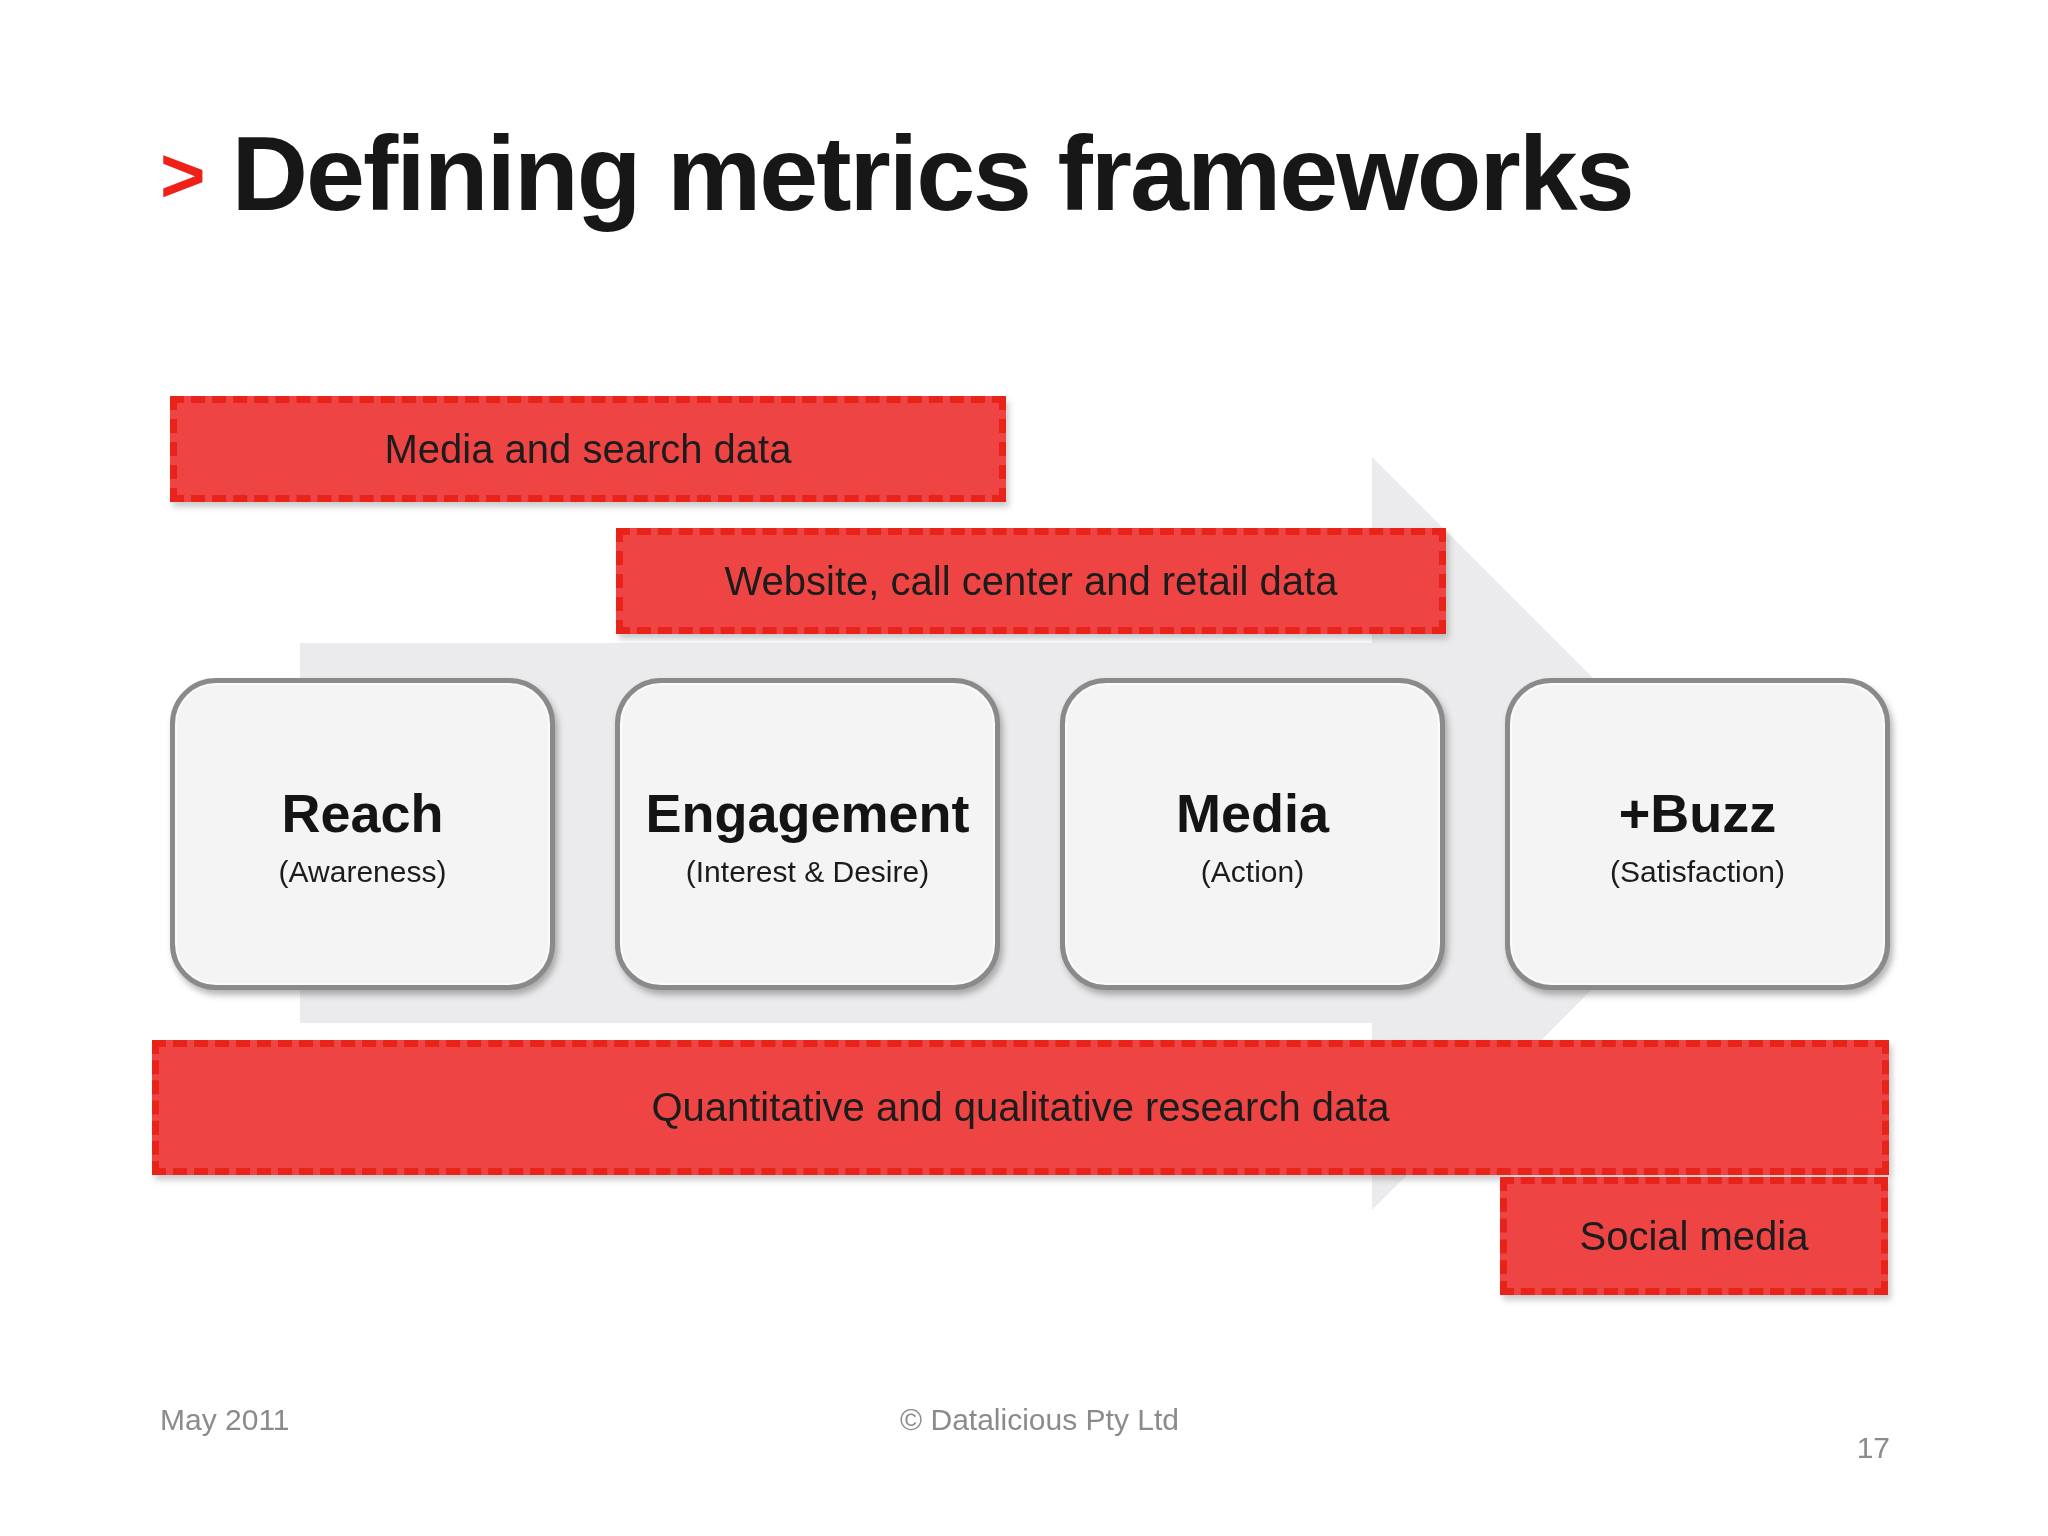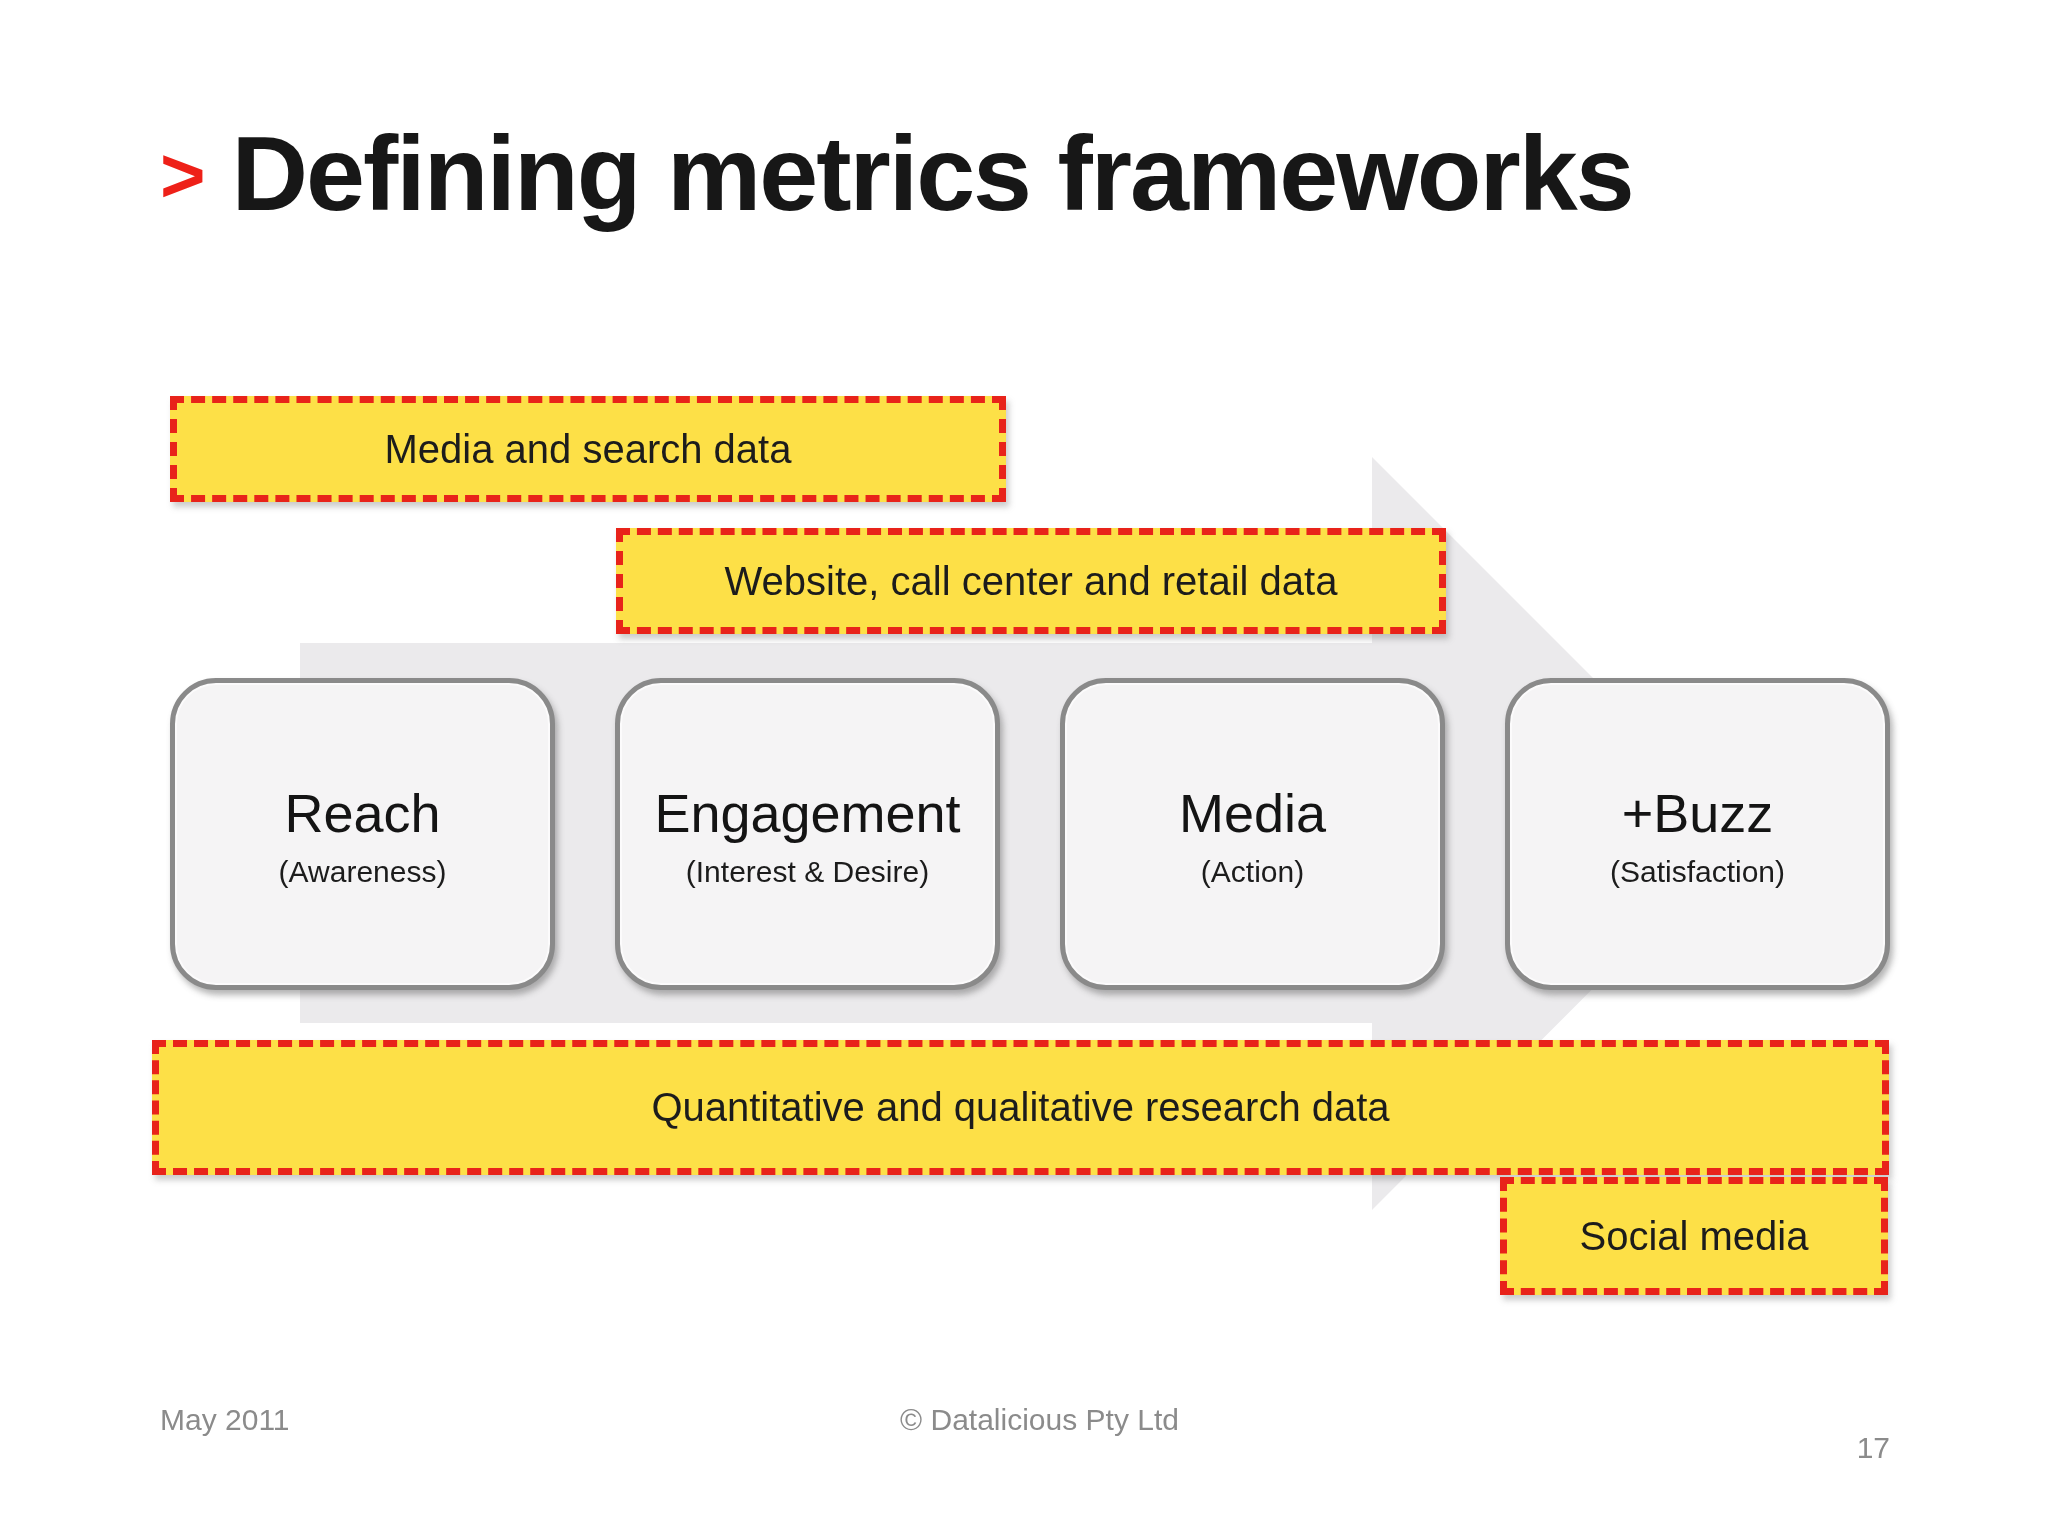--- a/index.html
+++ b/index.html
@@ -19,21 +19,21 @@
   .title .chev{
     color:#ee2018;font-size:78px;font-weight:700;
     display:inline-block;margin-right:26px;transform:translateY(-8px);
     letter-spacing:0;
   }
   
   .arrow-svg{position:absolute;left:0;top:0;z-index:1;}
   
   .overlay{
     position:absolute;z-index:3;
-    background:#fde047;
+    background:#ef4444;
     border:7px dashed #e8231a;
     box-shadow:3px 5px 6px rgba(110,110,110,.35);
     display:flex;align-items:center;justify-content:center;
     font-size:40px;color:#1c1c1c;
     box-sizing:border-box;
   }
   .ov-media   {left:170px; top:396px;  width:836px;  height:106px;}
   .ov-website {left:616px; top:528px;  width:830px;  height:106px;}
   .ov-research{left:152px; top:1040px; width:1737px; height:135px;}
   .ov-socdata {left:172px; top:1180px; width:832px;  height:110px;}
@@ -42,21 +42,21 @@
   .stage{
     position:absolute;z-index:2;top:678px;
     width:385px;height:312px;box-sizing:border-box;
     background:#f5f4f5;
     border:5px solid #8a8a8a;border-radius:46px;
     box-shadow:3px 5px 6px rgba(90,90,90,.45), inset 0 0 0 2px rgba(255,255,255,.65);
     display:flex;flex-direction:column;align-items:center;
     padding-top:103px;gap:17px;
   }
   .stage-0{left:170px;} .stage-1{left:615px;} .stage-2{left:1060px;} .stage-3{left:1505px;}
-  .stage .name{font-size:54px;font-weight:400;color:#141414;line-height:1;}
+  .stage .name{font-size:54px;font-weight:700;color:#141414;line-height:1;}
   .stage .sub {font-size:30px;color:#1c1c1c;line-height:1;}
   
   .footer{
     position:absolute;left:0;right:0;top:1403px;height:40px;
     color:#8b8b8b;font-size:30px;
   }
   .footer .date{position:absolute;left:160px;}
   .footer .copy{position:absolute;left:0;right:0;text-align:center;padding-left:31px;}
   .footer .page{position:absolute;right:158px;margin-top:28px;}
 </style>

